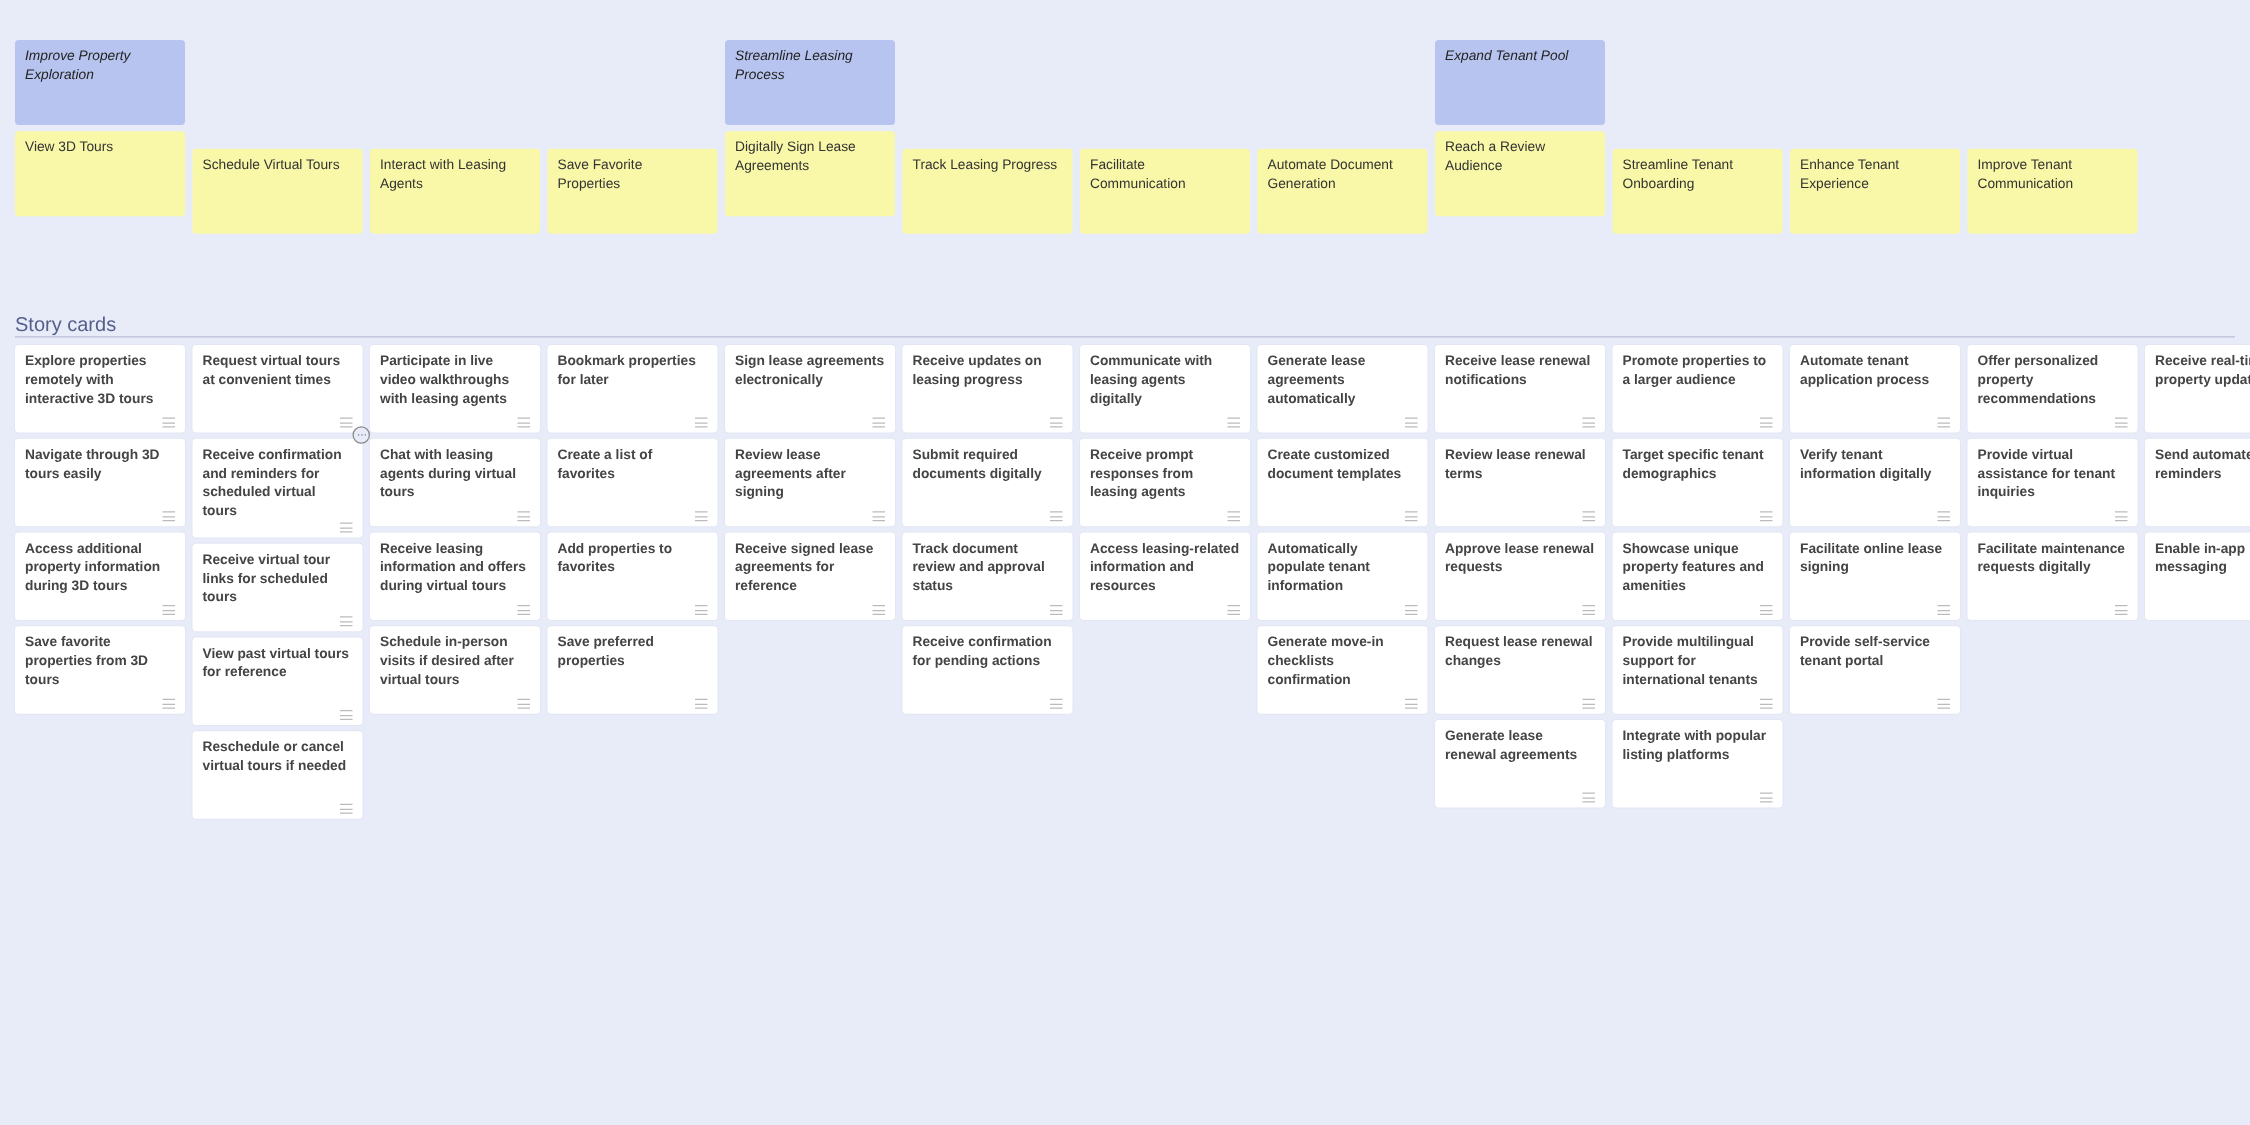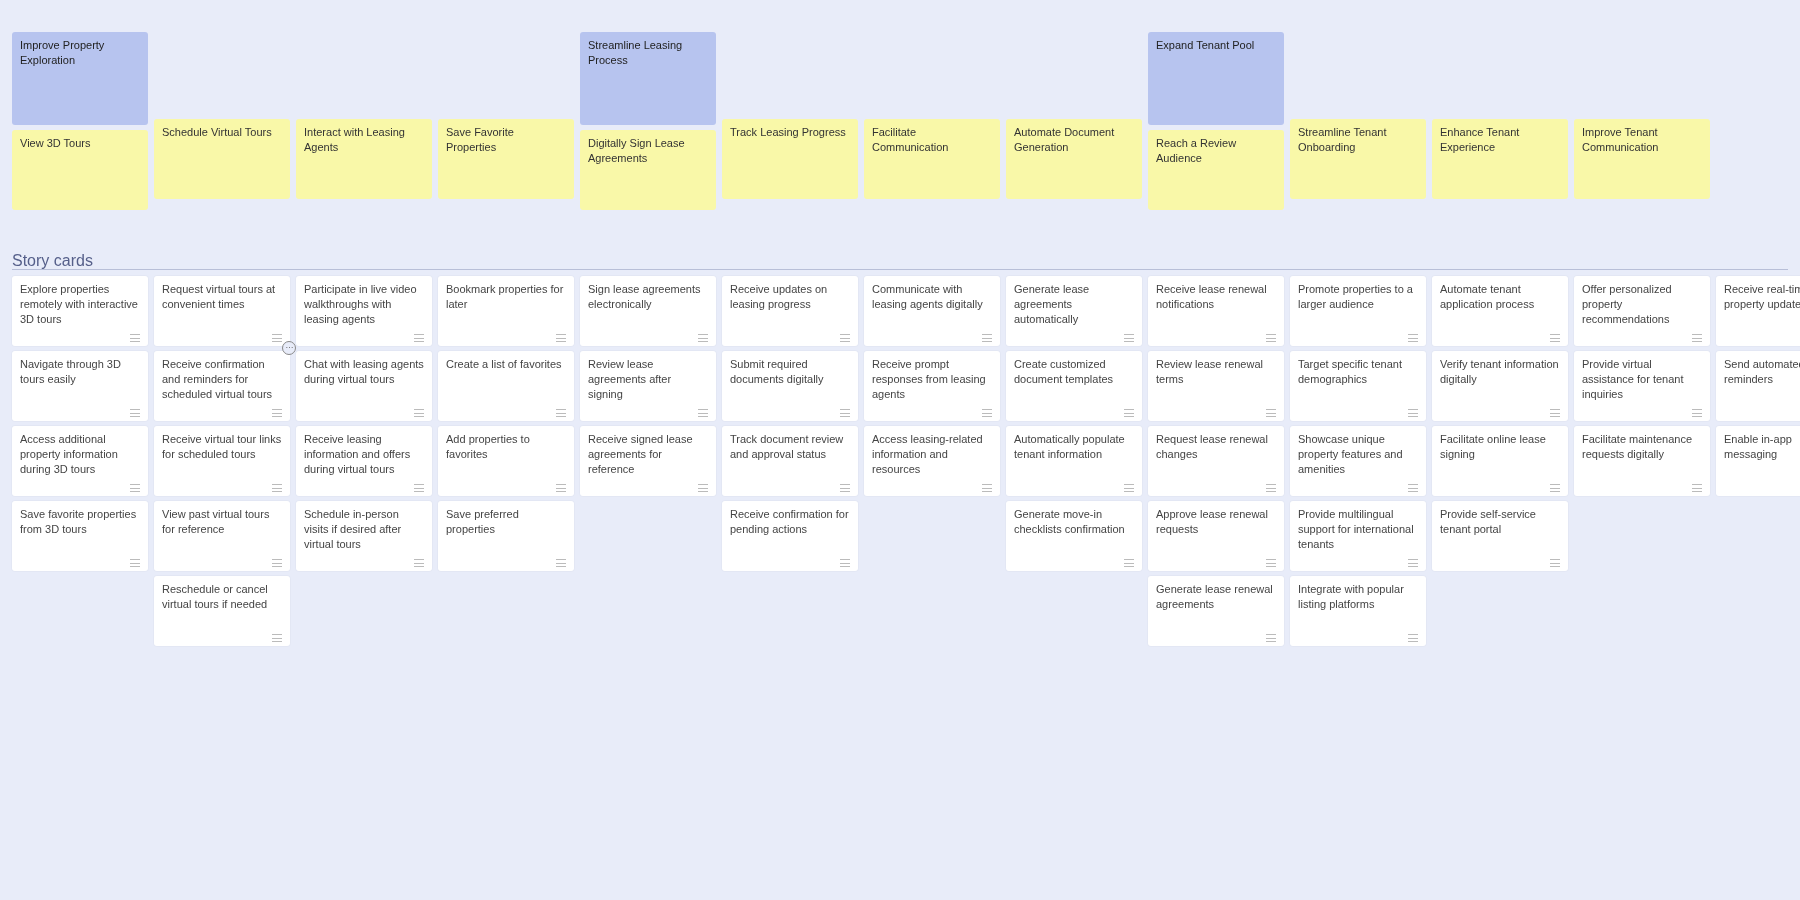--- a/index.html
+++ b/index.html
@@ -21,33 +21,34 @@
     width: 136px;
     flex: 0 0 136px;
     display: flex;
     flex-direction: column;
     gap: 5px;
   }
   .epic-card {
     background: #b7c4ef;
     border-radius: 3px;
     padding: 6px 8px;
-    height: 93px;
+    height: 68px;
     font-size: 11px;
     line-height: 1.35;
     color: #222;
+    font-style: italic;
   }
   .epic-spacer {
     height: 82px;
   }
   .activity-card {
     background: #f9f8a8;
     border-radius: 3px;
     padding: 6px 8px;
-    height: 80px;
+    height: 68px;
     font-size: 11px;
     line-height: 1.35;
     color: #333;
   }
   .section-label {
     position: absolute;
     left: 12px;
     top: 252px;
     font-size: 16px;
     color: #555f8a;
@@ -80,21 +81,21 @@
     padding: 6px 8px 4px 8px;
     min-height: 70px;
     font-size: 11px;
     line-height: 1.35;
     color: #444;
     display: flex;
     flex-direction: column;
     position: relative;
     box-shadow: 0 0 0 1px rgba(0,0,0,0.02);
   }
-  .story-card .text { flex: 1; }
+  .story-card .text { flex: 1; font-weight: bold; }
   .grip {
     align-self: flex-end;
     width: 10px;
     height: 8px;
     margin-top: 2px;
     display: flex;
     flex-direction: column;
     justify-content: space-between;
   }
   .grip span {
@@ -451,29 +452,29 @@
       </div>
       <div class="story-card">
         <div class="text">Review lease renewal terms</div>
         <div class="grip">
           <span></span>
           <span></span>
           <span></span>
         </div>
       </div>
       <div class="story-card">
+        <div class="text">Approve lease renewal requests</div>
+        <div class="grip">
+          <span></span>
+          <span></span>
+          <span></span>
+        </div>
+      </div>
+      <div class="story-card">
         <div class="text">Request lease renewal changes</div>
-        <div class="grip">
-          <span></span>
-          <span></span>
-          <span></span>
-        </div>
-      </div>
-      <div class="story-card">
-        <div class="text">Approve lease renewal requests</div>
         <div class="grip">
           <span></span>
           <span></span>
           <span></span>
         </div>
       </div>
       <div class="story-card">
         <div class="text">Generate lease renewal agreements</div>
         <div class="grip">
           <span></span>

